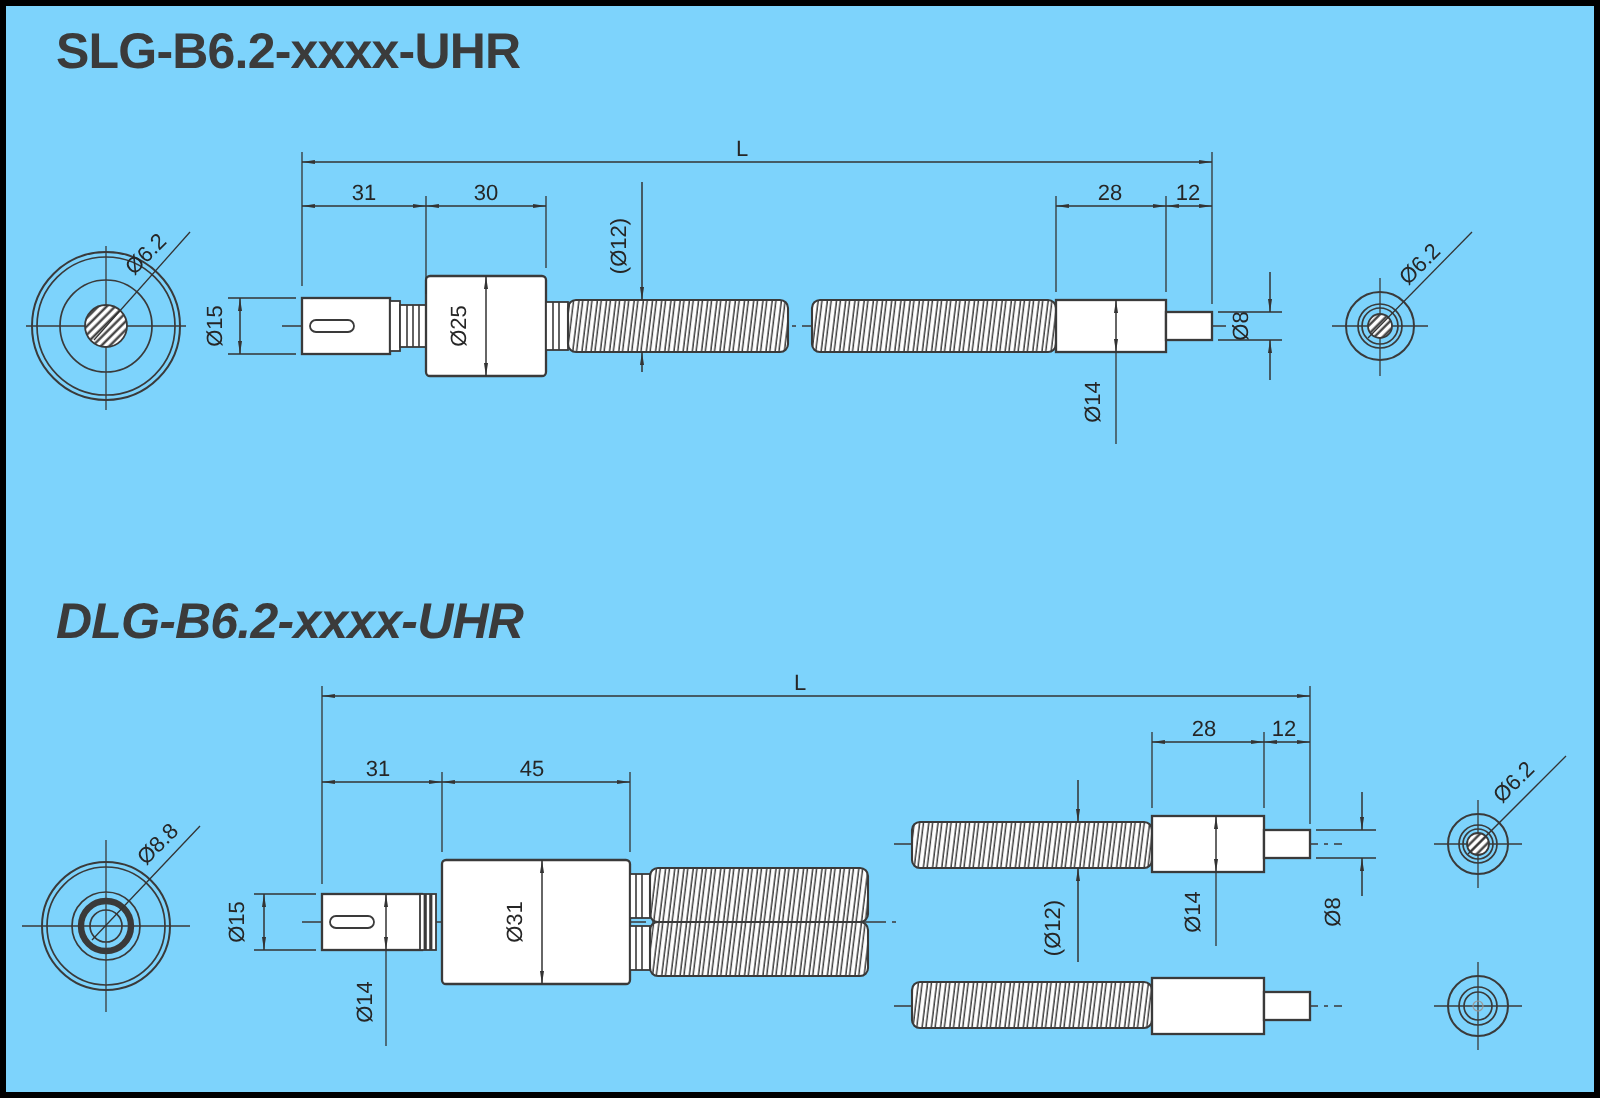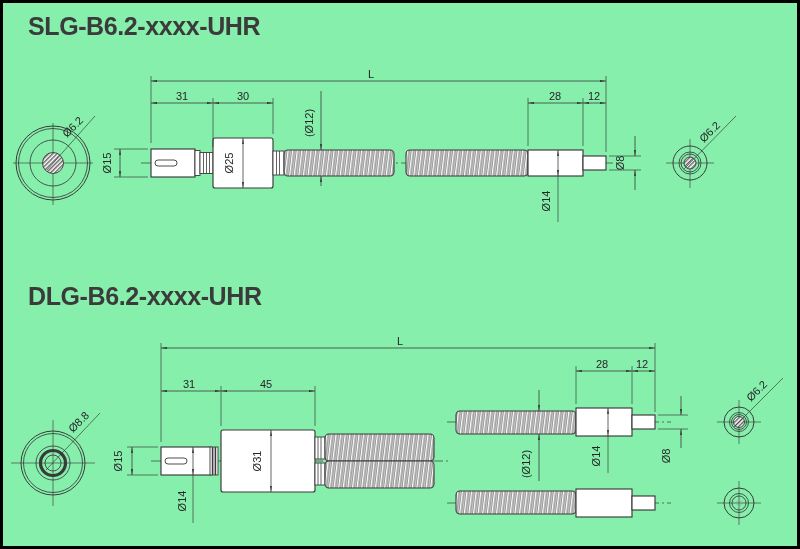--- a/index.html
+++ b/index.html
@@ -1,22 +1,22 @@
 <!DOCTYPE html>
 <html><head>
 <meta charset="utf-8">
 <style>
   html,body{margin:0;padding:0;background:#e8e8e8;}
-  .sheet{position:relative;width:800px;height:549px;background:#86efac;
+  .sheet{position:relative;width:800px;height:549px;background:#7dd3fc;
          border:3px solid #000;box-sizing:border-box;overflow:hidden;
          font-family:"Liberation Sans",sans-serif;}
   .dwg-title{position:absolute;left:25px;font-weight:bold;font-size:25px;
              letter-spacing:-0.4px;color:#3b3b3b;white-space:nowrap;}
   #title-slg{top:9px;}
-  #title-dlg{top:279px;}
+  #title-dlg{top:294px;font-style:italic;}
   svg{position:absolute;left:0;top:0;}
   .part{fill:#ffffff;stroke:#3a3a3a;stroke-width:1.15;}
   .part2{fill:#ffffff;stroke:#3a3a3a;stroke-width:0.9;}
   .groove{stroke:#3a3a3a;stroke-width:0.8;}
   .corr{fill:url(#corrpat);stroke:#3a3a3a;stroke-width:1.05;}
   .dim{stroke:#333;stroke-width:0.75;fill:none;}
   .ext{stroke:#333;stroke-width:0.65;}
   .cl{stroke:#3a3a3a;stroke-width:0.7;stroke-dasharray:12 3 2 3;fill:none;}
   .ch{stroke:#3a3a3a;stroke-width:0.65;}
   .circ{fill:none;stroke:#3a3a3a;stroke-width:1;}

